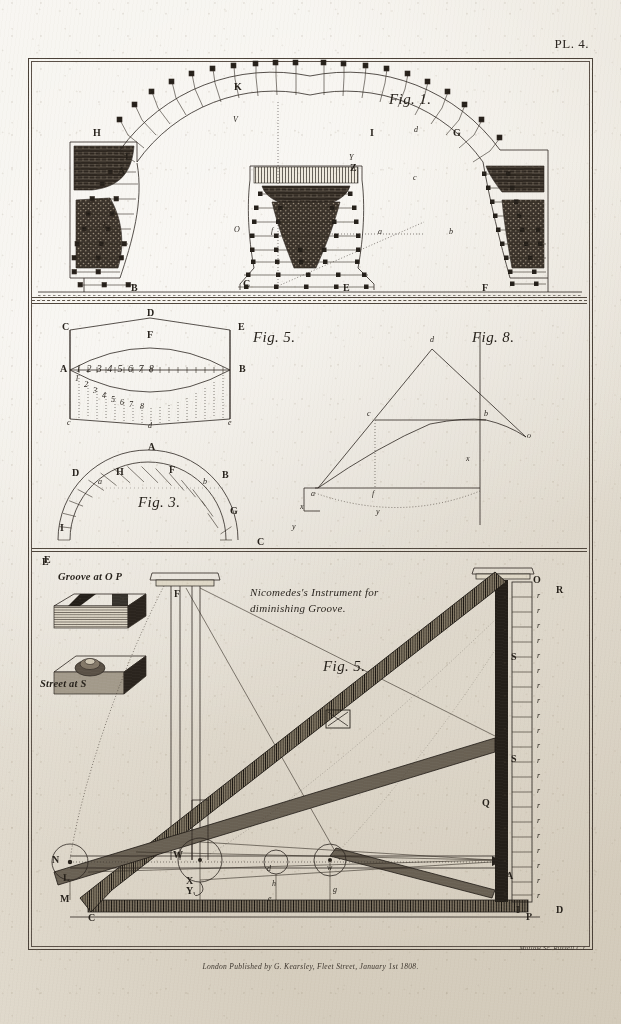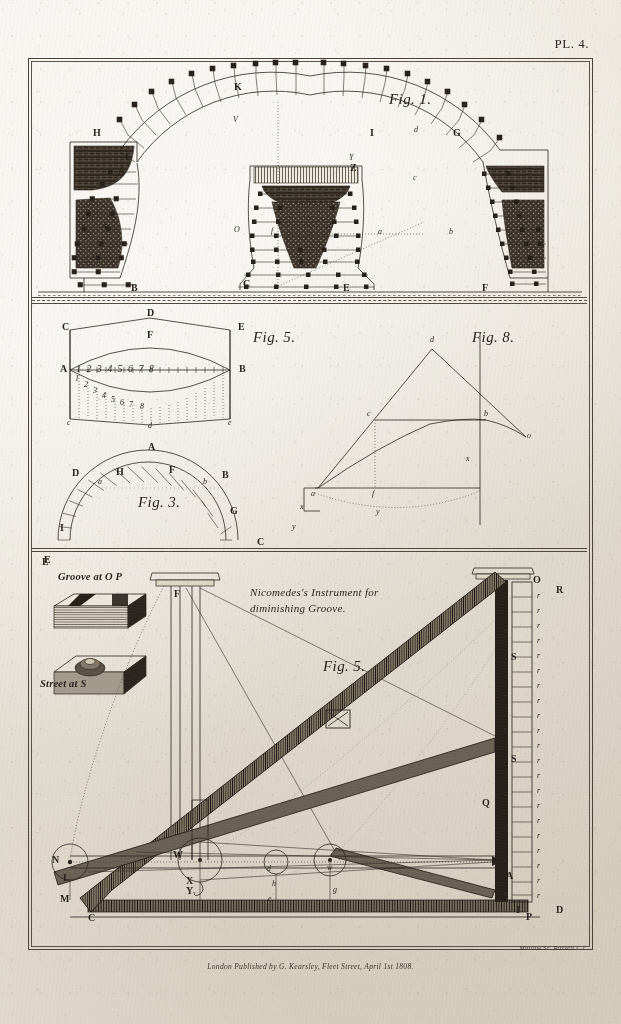--- a/index.html
+++ b/index.html
@@ -692,17 +692,17 @@
       <div class="lbl sm" style="position: absolute; left: 537px; top: 802px;">r</div>
       <div class="lbl sm" style="position: absolute; left: 537px; top: 817px;">r</div>
       <div class="lbl sm" style="position: absolute; left: 537px; top: 832px;">r</div>
       <div class="lbl sm" style="position: absolute; left: 537px; top: 847px;">r</div>
       <div class="lbl sm" style="position: absolute; left: 537px; top: 862px;">r</div>
       <div class="lbl sm" style="position: absolute; left: 537px; top: 877px;">r</div>
       <div class="lbl sm" style="position: absolute; left: 537px; top: 892px;">r</div>
     </div>
 
   <div id="engraver">Mutlow Sc. Russell C.t</div>
-  <div id="imprint">London Published by G. Kearsley, Fleet Street, April 1st 1808.</div>
+  <div id="imprint">London Published by G. Kearsley, Fleet Street, January 1st 1808.</div>
 
   <div id="grain"></div>
   <div id="grain2"></div>
 </div>
 
 </body></html>

